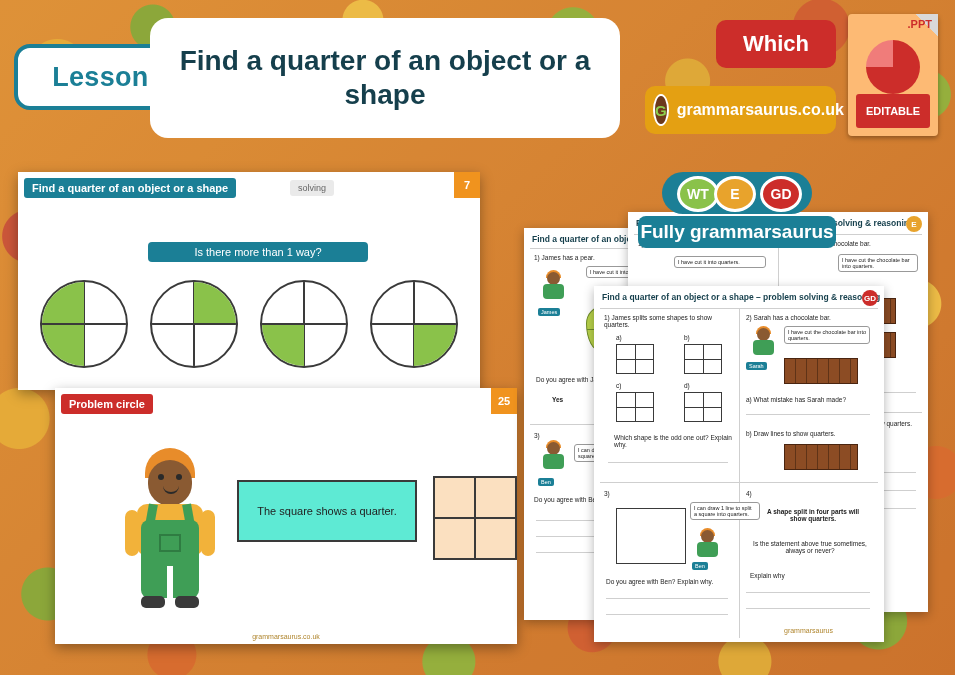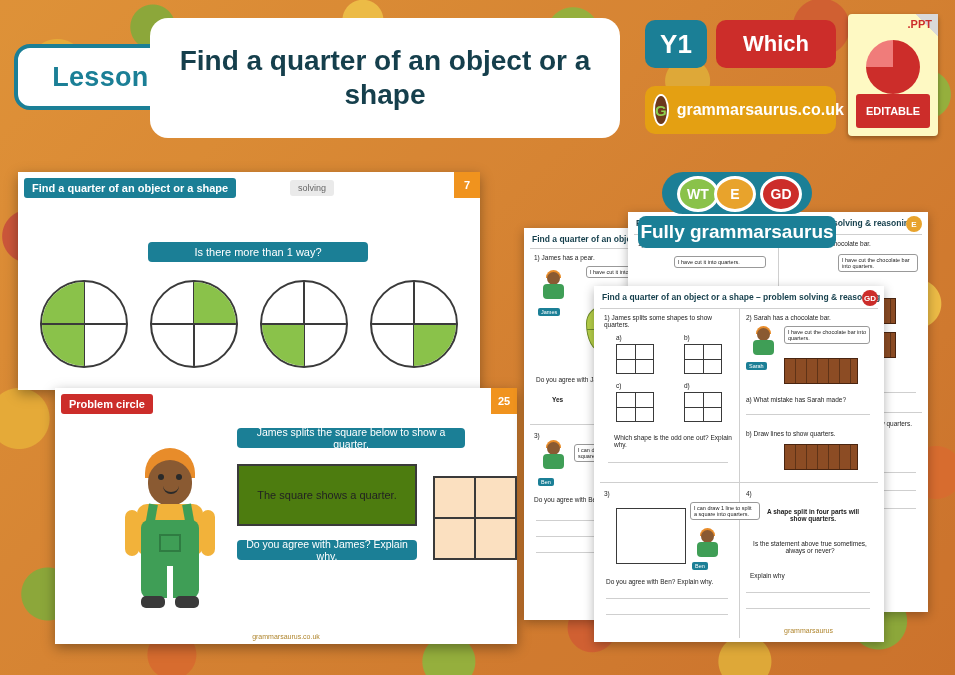--- a/index.html
+++ b/index.html
@@ -86,21 +86,21 @@
     width: 32px; height: 32px; border-radius: 50%;
     background: #6c3a1c; border: 2px solid #fff;
     display: flex; align-items: center; justify-content: center;
     color: #8fd14f; font-size: 15px; font-weight: bold;
   }
   .brand-text { color: #fff; font-size: 16px; font-weight: bold; margin-left: 8px; }
 
   .ppt-card {
     position: absolute; left: 848px; top: 14px;
     width: 90px; height: 122px;
-    background: #fef9c3; border-radius: 4px;
+    background: #fdba74; border-radius: 4px;
     box-shadow: 0 2px 5px rgba(0,0,0,.35);
     text-align: center;
   }
   .ppt-card .fold {
     position: absolute; right: 0; top: 0;
     width: 22px; height: 22px;
     background: linear-gradient(225deg, #d9d9d9 50%, transparent 51%);
   }
   .ppt-ext {
     position: absolute; right: 6px; top: 4px;
@@ -173,23 +173,23 @@
   
   #slide-problem { left: 55px; top: 388px; width: 462px; height: 256px; }
   .ps-title { background: #cc2d2a; }
   .speech {
     position: absolute; background: #1b7f96; color: #fff;
     font-size: 10.5px; border-radius: 4px;
     display: flex; align-items: center; justify-content: center;
     text-align: center; padding: 4px 6px;
   }
   .stmt-box {
-    position: absolute; border: 2px solid #3a3a3a; background: #4d7c0f;
-    display: flex; align-items: center; justify-content: center;
-    font-size: 11px; color: #222;
+    position: absolute; border: 2px solid #3a3a3a; background: #5eead4;
+    display: flex; align-items: center; justify-content: center;
+    font-size: 11px; color: #222; margin-top: 16px;
   }
   .sq-grid {
     position: absolute; width: 84px; height: 84px;
     border: 2px solid #3a3a3a; background: #fbe0c0;
   }
   .sq-grid:before, .sq-grid:after { content: ""; position: absolute; background: #3a3a3a; }
   .sq-grid:before { left: 50%; top: 0; width: 2px; height: 100%; margin-left: -1px; }
   .sq-grid:after { top: 50%; left: 0; height: 2px; width: 100%; margin-top: -1px; }
 
   
@@ -294,23 +294,20 @@
 <div class="header">
 
   <div class="lesson-pill">
     <span>Lesson 6</span>
   </div>
 
   <div class="title-box">
     <span>Find a quarter of an object or a shape</span>
   </div>
 
-  <div class="y1-badge">
-    <span>Y1</span>
-  </div>
 
   <div class="subject-badge">
     <span>Which</span>
   </div>
 
   <div class="brand-bar">
     <div class="brand-logo">
       <span>G</span>
     </div>
     <div class="brand-text">grammarsaurus.co.uk</div>
@@ -365,27 +362,25 @@
       <div class="strapR"></div>
     <div class="overall"></div>
       <div class="pocket"></div>
       <div class="legGap"></div>
     <div class="armL"></div>
       <div class="armR"></div>
     <div class="shoeL"></div>
       <div class="shoeR"></div>
   </div>
 
-  <div class="speech" style="left:182px; top:40px; width:228px; height:20px;">James splits the square below to show a quarter.</div>
 
   <div class="stmt-box" style="left:182px; top:76px; width:180px; height:62px;">The square shows a quarter.</div>
 
   <div class="sq-grid" style="left:378px; top:88px;"></div>
 
-  <div class="speech" style="left:182px; top:152px; width:180px; height:20px;">Do you agree with James? Explain why.</div>
 
   <div class="footer-logo">grammarsaurus.co.uk</div>
 </div>
 
 <div class="ws" id="ws-wt">
   <div class="ws-head">Find a quarter of an object or a shape</div>
   <div class="ws-divider" style="left:6px; top:20px; width:288px; height:1px;"></div>
   <div class="ws-divider" style="left:148px; top:20px; width:1px; height:360px;"></div>
   <div class="ws-divider" style="left:6px; top:196px; width:288px; height:1px;"></div>
 

